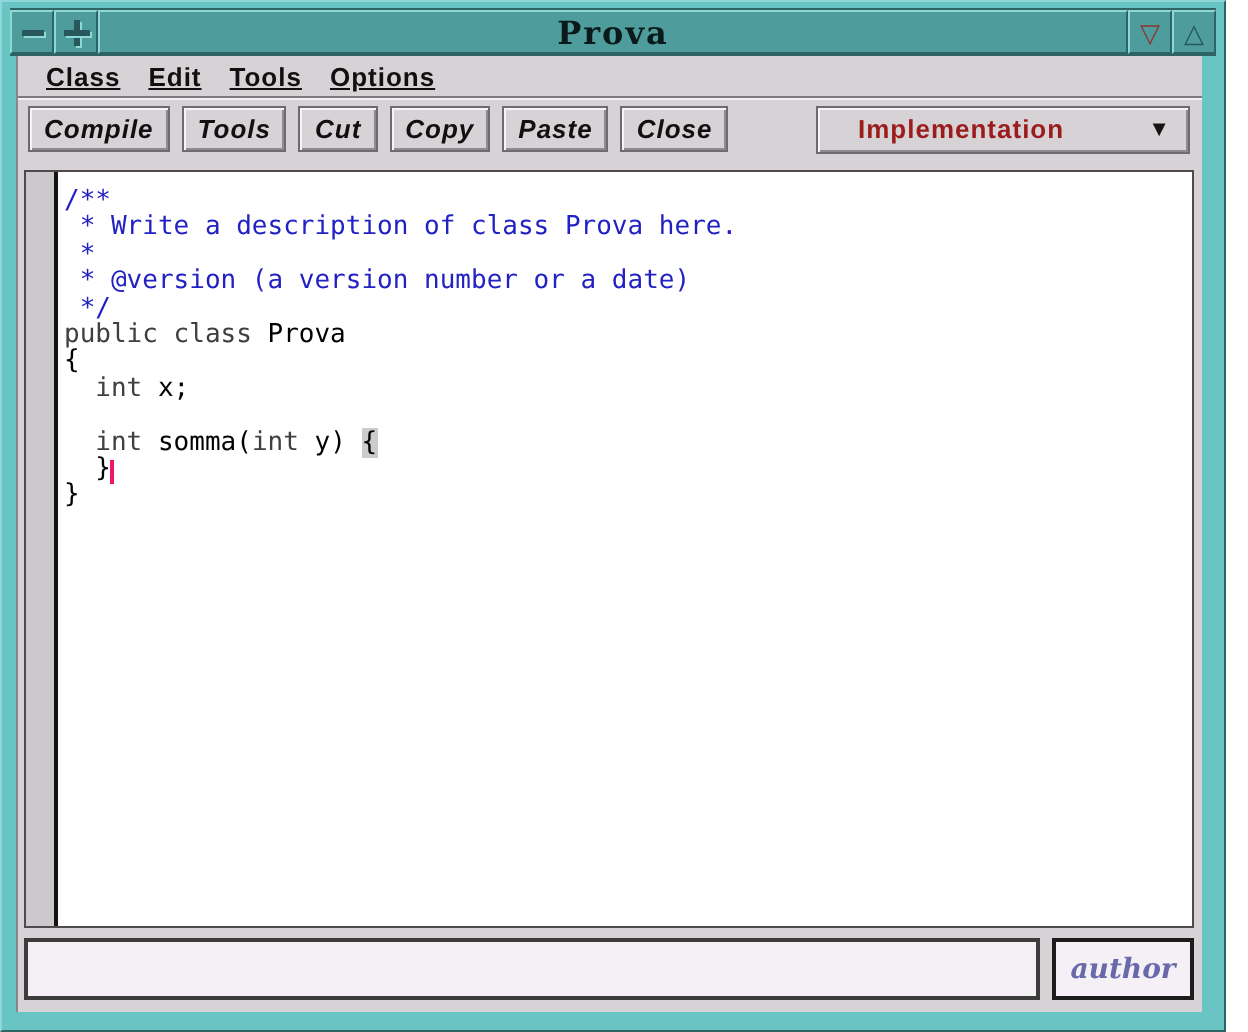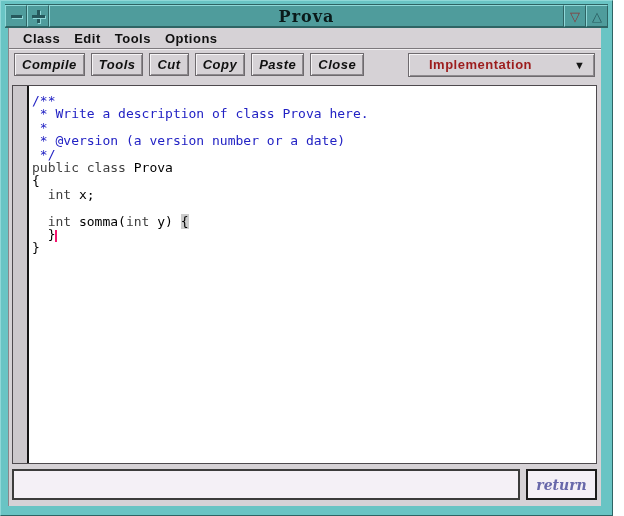--- a/index.html
+++ b/index.html
@@ -49,21 +49,21 @@
     border-left:1px solid #8a868a;
   }
 
   
   .menubar {
     height:21px; display:flex; align-items:center; padding-left:7px;
     border-bottom:1px solid #7d797d; box-shadow:0 1px 0 #f2f0f2;
   }
   .menu-item {
     padding:0 7px; font-weight:bold; font-size:13px; color:#101010;
-    letter-spacing:0.5px; cursor:pointer;
+    letter-spacing:0.5px; cursor:pointer;text-decoration:underline;
   }
 
   
   .toolbar { height:31px; display:flex; align-items:center; gap:6px; padding:0 6px 0 5px; }
   .tool-btn {
     height:23px; padding:0 7px;
     background:#d6d2d6; color:#101010;
     font-family:"Liberation Sans", sans-serif; font-weight:bold; font-size:13px; letter-spacing:0.5px;
     border:1px solid #6e6a6e;
     box-shadow:inset 1px 1px 0 #f6f4f6, inset -1px -1px 0 #8e8a8e;
@@ -177,17 +177,17 @@
           <div class="code-line"><span class="seg-pl">  </span><span class="seg-kw">int</span><span class="seg-pl"> x;</span></div>
           <div class="code-line"> </div>
           <div class="code-line"><span class="seg-pl">  </span><span class="seg-kw">int</span><span class="seg-pl"> somma(</span><span class="seg-kw">int</span><span class="seg-pl"> y) </span><span class="seg-hl">{</span></div>
           <div class="code-line"><span class="seg-pl">  }</span><span class="seg-caret"></span></div>
           <div class="code-line"><span class="seg-pl">}</span></div>
         </div>
     </div>
 
     <div class="statusrow">
       <input class="status-field" value="" style="">
-      <div class="changed-box">return</div>
+      <div class="changed-box">author</div>
     </div>
 
   </div>
 </div>
 
 </body></html>

